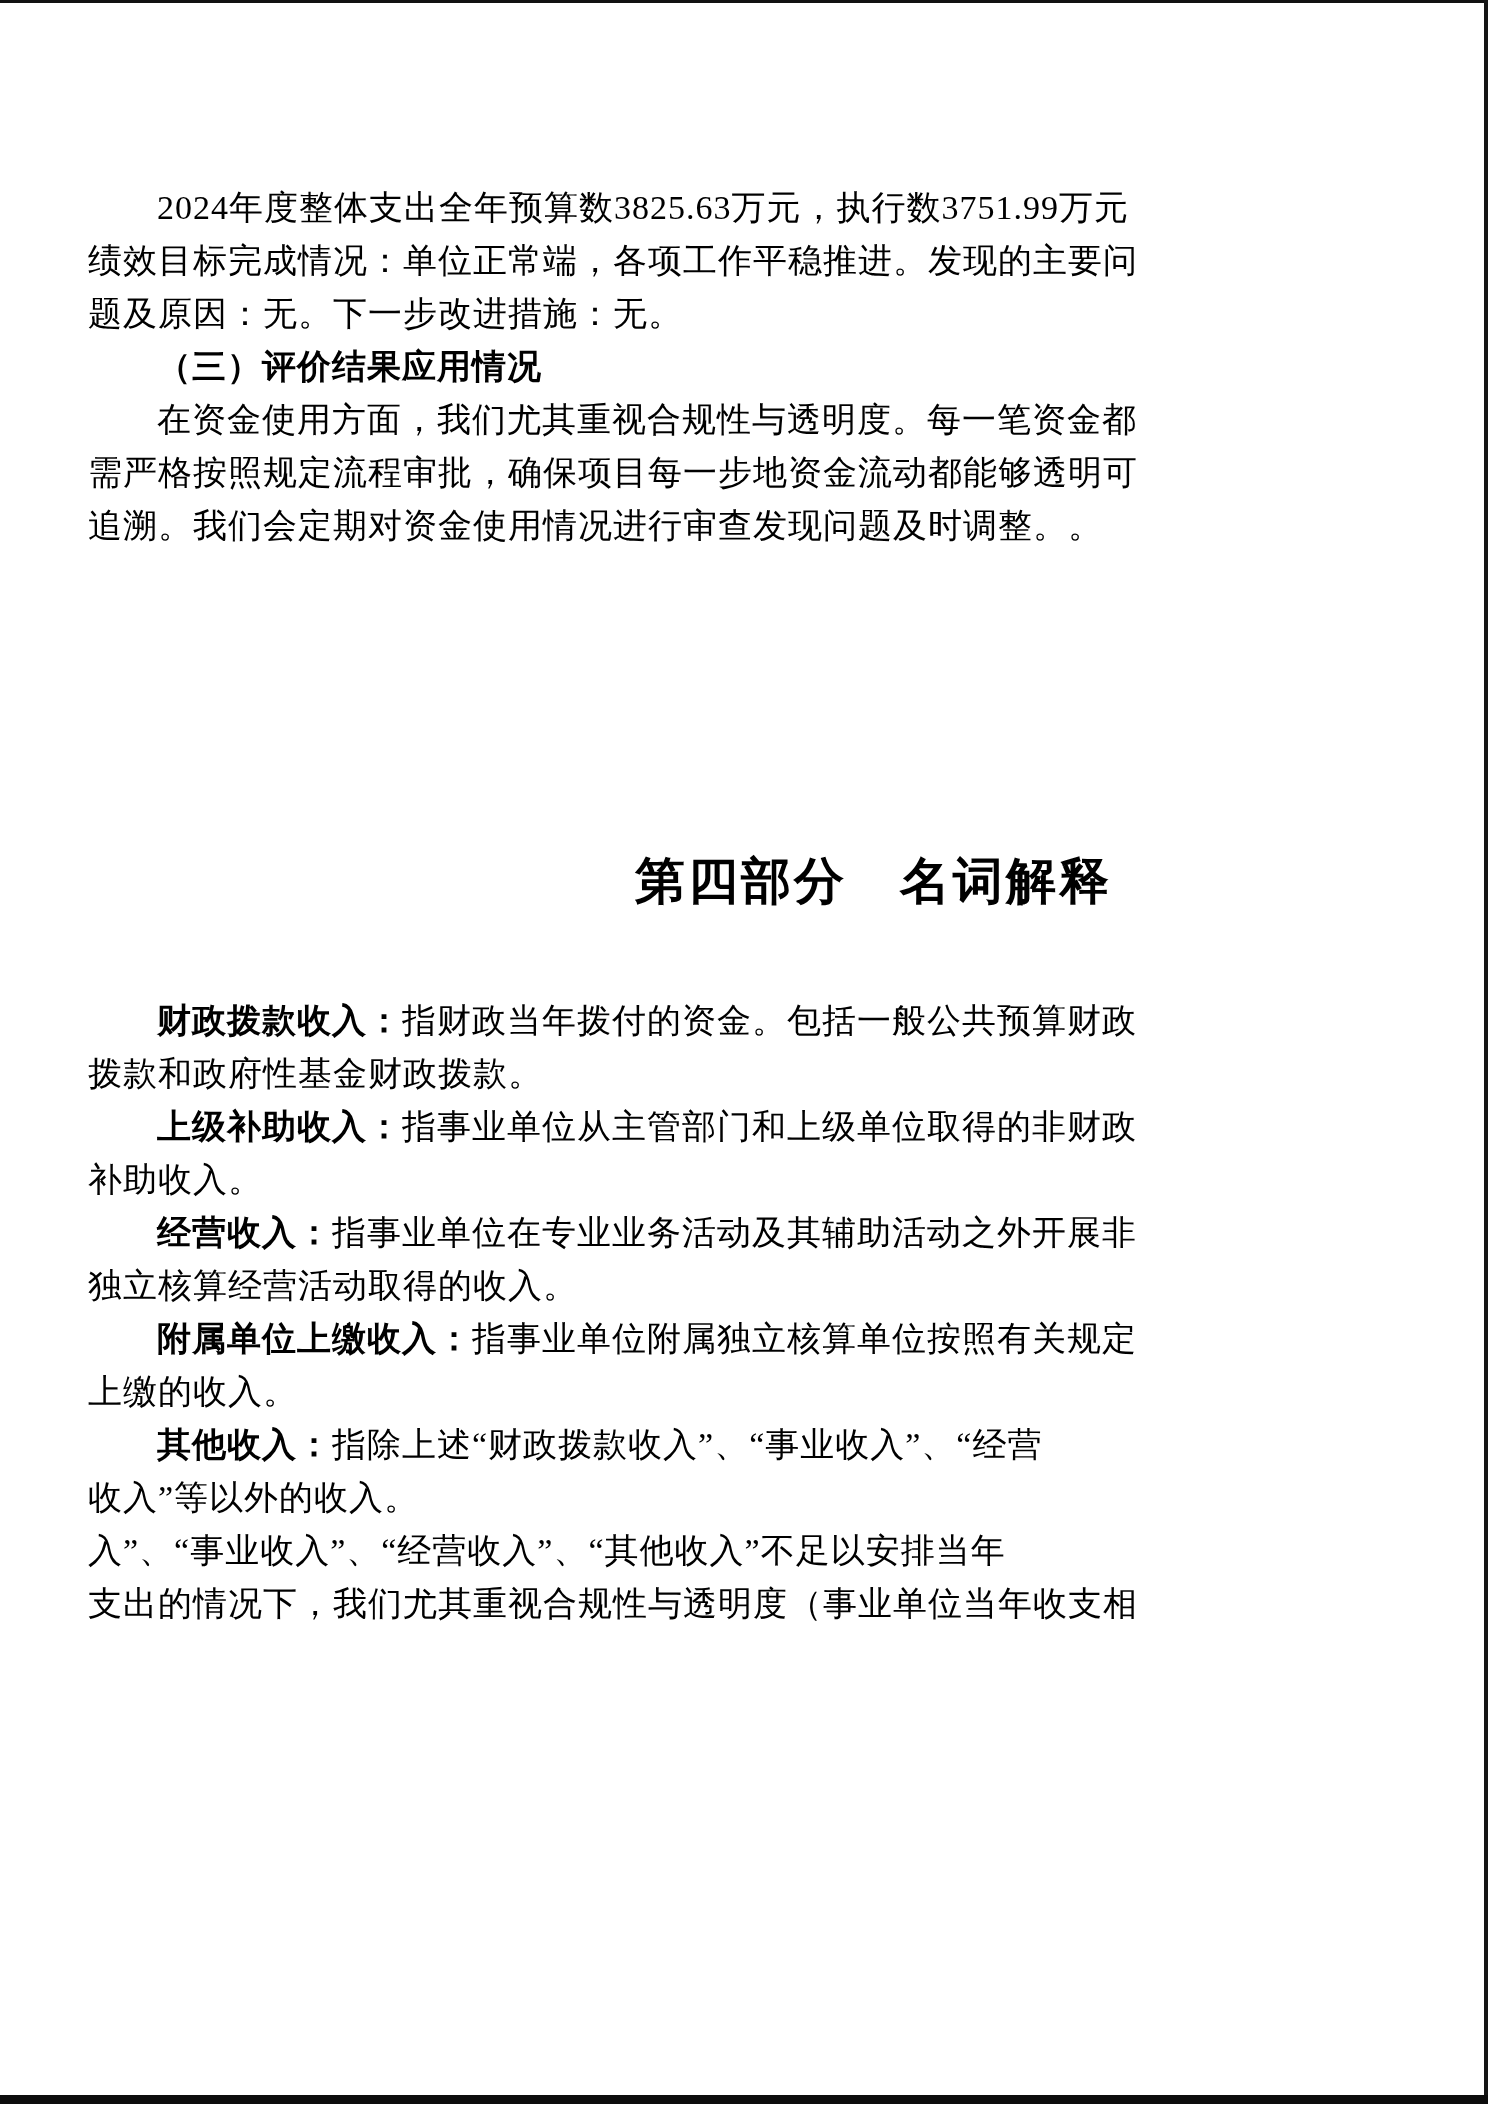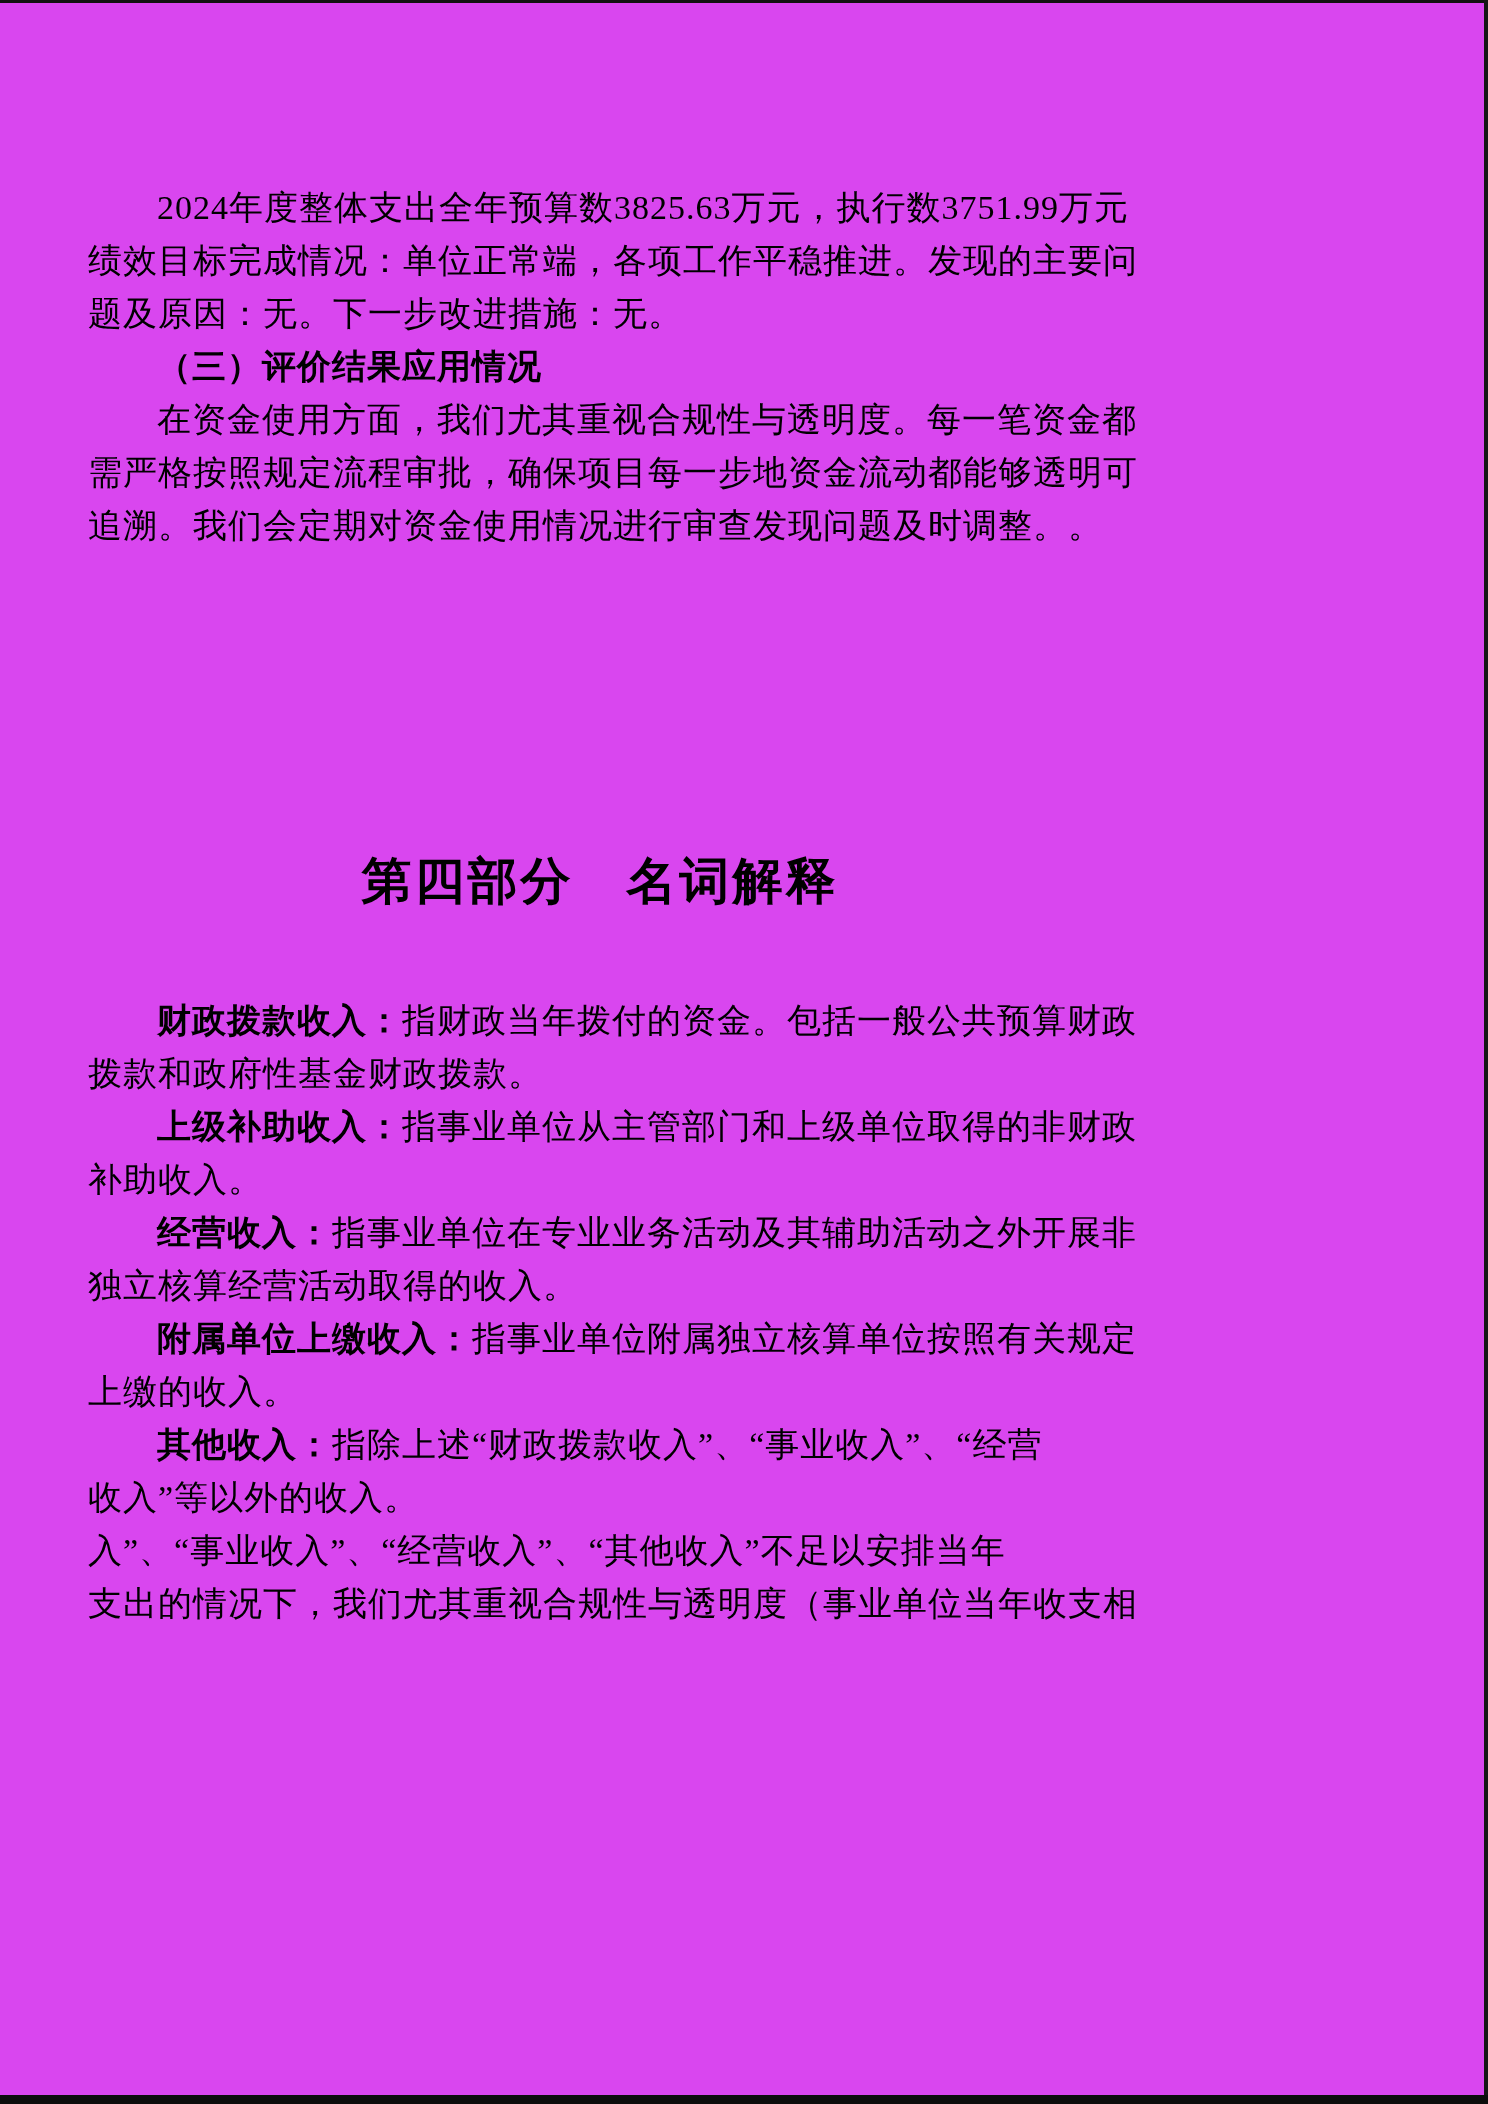--- a/index.html
+++ b/index.html
@@ -1,20 +1,20 @@
 <!DOCTYPE html>
 <html><head>
 <meta charset="utf-8">
 <style>
   html,body { margin:0; padding:0; background:#e8e8e8; }
   .page {
     position:relative;
     width:1488px;
     height:2104px;
-    background:#d946ef;
+    background:#ffffff;
     overflow:hidden;
     font-family:"Liberation Serif","DejaVu Serif",serif;
     color:#000000;
   }
   
   .edge-top    { position:absolute; left:0; top:0; width:100%; height:3px;  background:#111; }
   .edge-right  { position:absolute; right:0; top:0; width:4px;  height:100%; background:#151515; }
   .edge-bottom { position:absolute; left:0; bottom:0; width:100%; height:9px; background:#0d0d0d; }
 
   .content {
@@ -64,21 +64,21 @@
         <div class="line"><span class="seg">题及原因：无。下一步改进措施：无。</span></div>
       </div>
       <div class="block heading">
         <div class="line indent"><span class="seg bold">（三）评价结果应用情况</span></div>
       </div>
       <div class="block paragraph">
         <div class="line indent"><span class="seg">在资金使用方面，我们尤其重视合规性与透明度。每一笔资金都</span></div>
         <div class="line"><span class="seg">需严格按照规定流程审批，确保项目每一步地资金流动都能够透明可</span></div>
         <div class="line"><span class="seg">追溯。我们会定期对资金使用情况进行审查发现问题及时调整。。</span></div>
       </div>
-      <div class="block title" style="margin-top: 296px;">第四部分　名词解释</div>
+      <div class="block title" style="margin-top: 296px; text-align: right;">第四部分　名词解释</div>
       <div class="block paragraph" style="margin-top: 80px;">
         <div class="line indent"><span class="seg bold">财政拨款收入：</span><span class="seg">指财政当年拨付的资金。包括一般公共预算财政</span></div>
         <div class="line"><span class="seg">拨款和政府性基金财政拨款。</span></div>
       </div>
       <div class="block paragraph">
         <div class="line indent"><span class="seg bold">上级补助收入：</span><span class="seg">指事业单位从主管部门和上级单位取得的非财政</span></div>
         <div class="line"><span class="seg">补助收入。</span></div>
       </div>
       <div class="block paragraph">
         <div class="line indent"><span class="seg bold">经营收入：</span><span class="seg">指事业单位在专业业务活动及其辅助活动之外开展非</span></div>

